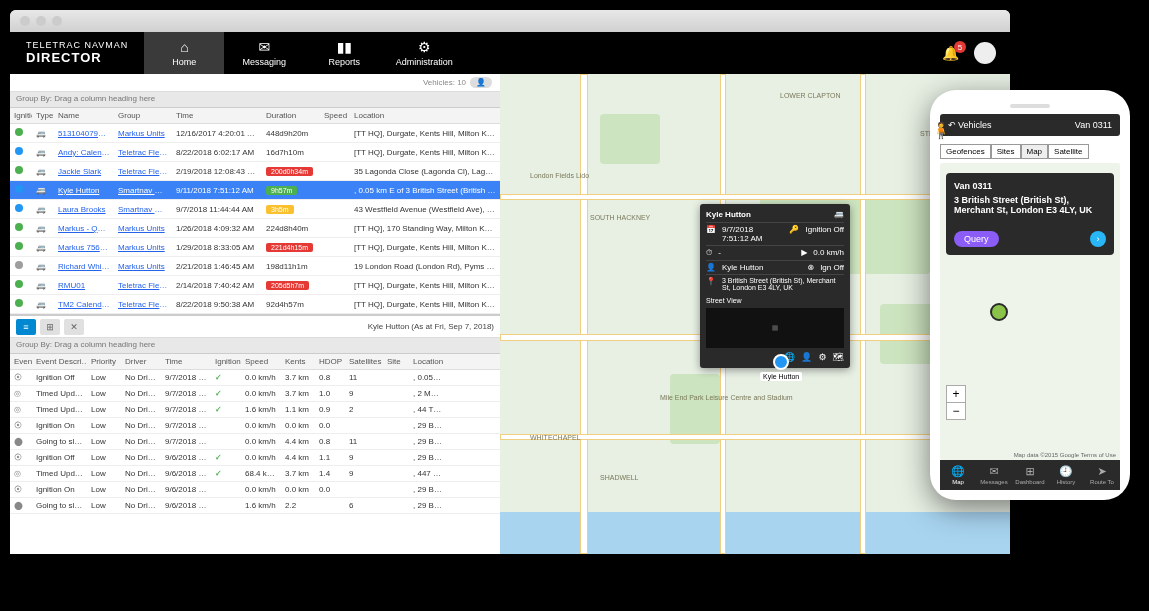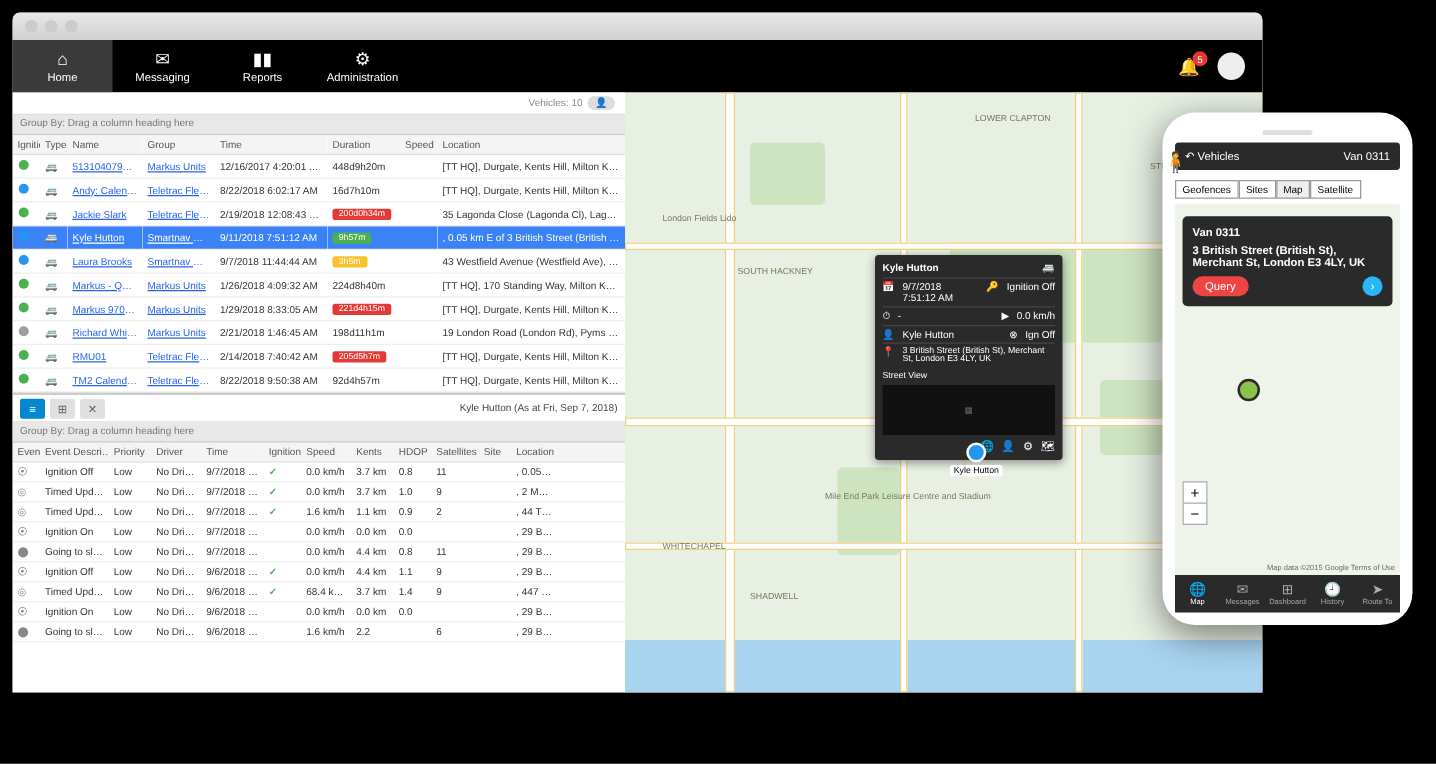--- a/index.html
+++ b/index.html
@@ -52,41 +52,45 @@
 .pin .lbl{background:#fff;font-size:7px;padding:1px 3px;margin-top:2px;border-radius:2px}
 
 .phone{position:absolute;top:90px;left:930px;width:200px;height:410px;background:#fff;border-radius:26px;box-shadow:0 8px 30px rgba(0,0,0,.5);padding:10px;display:flex;flex-direction:column;overflow:hidden}
 .phone .speaker{width:40px;height:4px;background:#ddd;border-radius:2px;margin:4px auto 6px}
 .phone .vhead{height:22px;background:#2a2a2a;color:#fff;font-size:9px;display:flex;align-items:center;justify-content:space-between;padding:0 8px;border-radius:3px}
 .phone .tabs{display:flex;gap:0;margin:4px 0;font-size:8px}
 .phone .tab{border:1px solid #999;padding:2px 5px;background:#fff}
 .phone .tab.active{background:#eee}
 .phone .pmap{flex:1;position:relative;background:#eef4ea;border-radius:2px;overflow:hidden}
 .phone .card{position:absolute;top:10px;left:6px;right:6px;background:#2a2a2a;color:#fff;font-size:9px;padding:8px;border-radius:4px}
-.phone .qbtn{background:#ef4444;color:#fff;font-size:9px;padding:3px 10px;border-radius:10px;margin-top:6px;display:inline-block}
+.phone .qbtn{background:#8b5cf6;color:#fff;font-size:9px;padding:3px 10px;border-radius:10px;margin-top:16px;display:inline-block}
 .phone .qarr{position:absolute;right:8px;bottom:8px;width:16px;height:16px;background:#29b6f6;border-radius:50%;display:flex;align-items:center;justify-content:center}
 .phone .zoom{position:absolute;bottom:40px;left:6px;width:20px;background:#fff;border:1px solid #aaa;font-size:12px;text-align:center}
 .phone .zoom div{border-bottom:1px solid #aaa;padding:1px 0}
 .phone .att{position:absolute;bottom:2px;right:4px;font-size:6px;color:#666}
 .phone .btm{height:30px;background:#2a2a2a;display:flex;color:#aaa;font-size:6px}
 .phone .btm div{flex:1;display:flex;flex-direction:column;align-items:center;justify-content:center;gap:1px}
 .phone .btm div.a{color:#fff}
 .peg{position:absolute;top:28px;left:4px;width:14px;height:24px;display:flex;align-items:center;justify-content:center}
 .maplbl{position:absolute;font-size:7px;color:#7a7a5a;white-space:nowrap}
 </style>
 </head>
 <body>
 
 <div class="browser">
   <div class="titlebar">
     <div class="dot"></div>
     <div class="dot"></div>
     <div class="dot"></div>
   </div>
   <div class="topnav">
+    <div class="logo">
+      <div>TELETRAC NAVMAN</div>
+      <div class="b">DIRECTOR</div>
+    </div>
     <div id="navitems" style="display:flex">
         <div class="navitem active">
           <span class="ico">⌂</span>
           <span>Home</span>
         </div>
         <div class="navitem">
           <span class="ico">✉</span>
           <span>Messaging</span>
         </div>
         <div class="navitem">
@@ -203,21 +207,21 @@
               <td>1/26/2018 4:09:32 AM</td>
               <td>224d8h40m</td>
               <td></td>
               <td>[TT HQ], 170 Standing Way, Milton Keynes MK7 6TT, UK</td>
             </tr>
             <tr>
               <td class="ign g"><svg width="10" height="10">
                   <circle cx="5" cy="5" r="4"></circle>
                 </svg></td>
               <td>🚐</td>
-              <td class="lnk">Markus 9704…</td>
+              <td class="lnk">Markus 7568…</td>
               <td class="lnk">Markus Units</td>
               <td>1/29/2018 8:33:05 AM</td>
               <td><span class="durpill p-red">221d4h15m</span></td>
               <td></td>
               <td>[TT HQ], Durgate, Kents Hill, Milton Keynes MK7 6TT, UK</td>
             </tr>
             <tr>
               <td class="ign gr"><svg width="10" height="10">
                   <circle cx="5" cy="5" r="4"></circle>
                 </svg></td>

